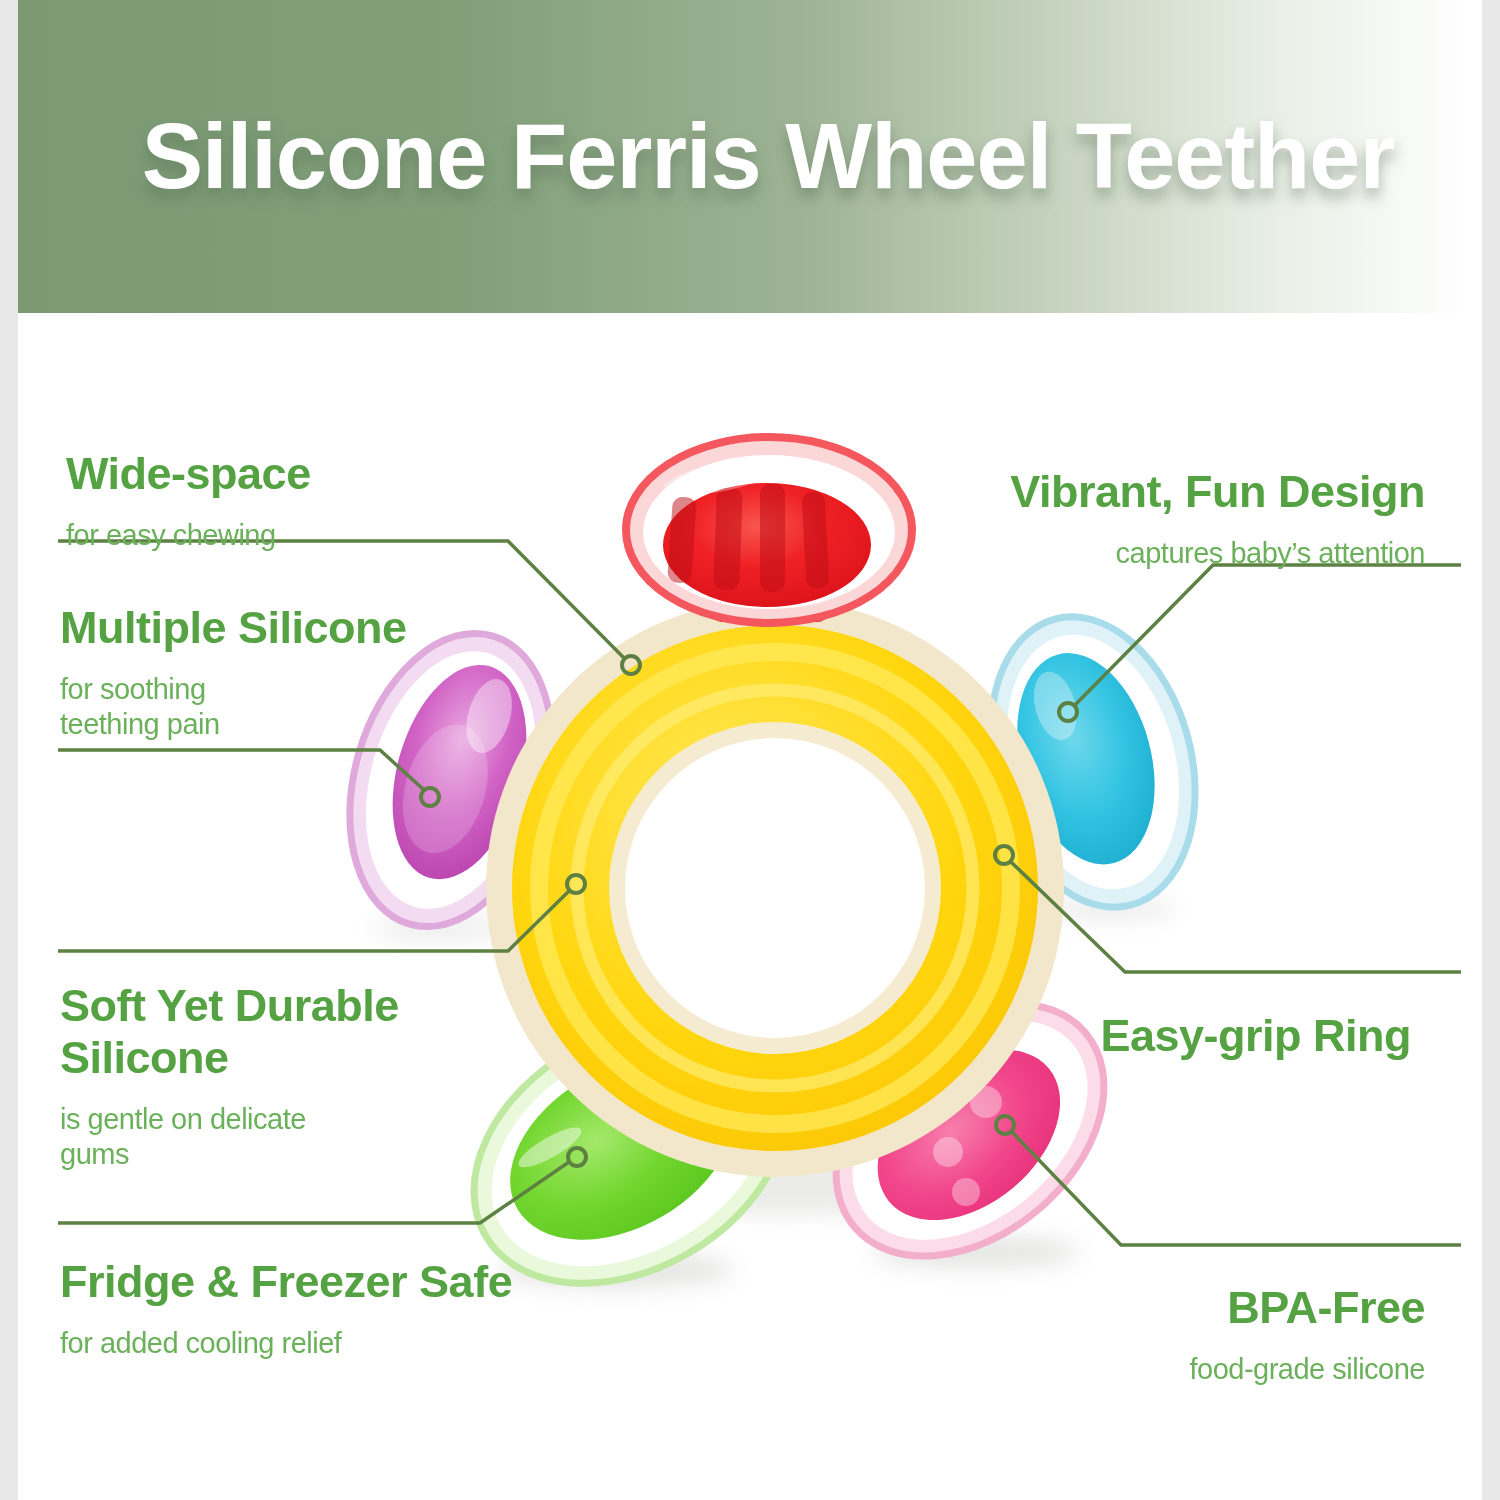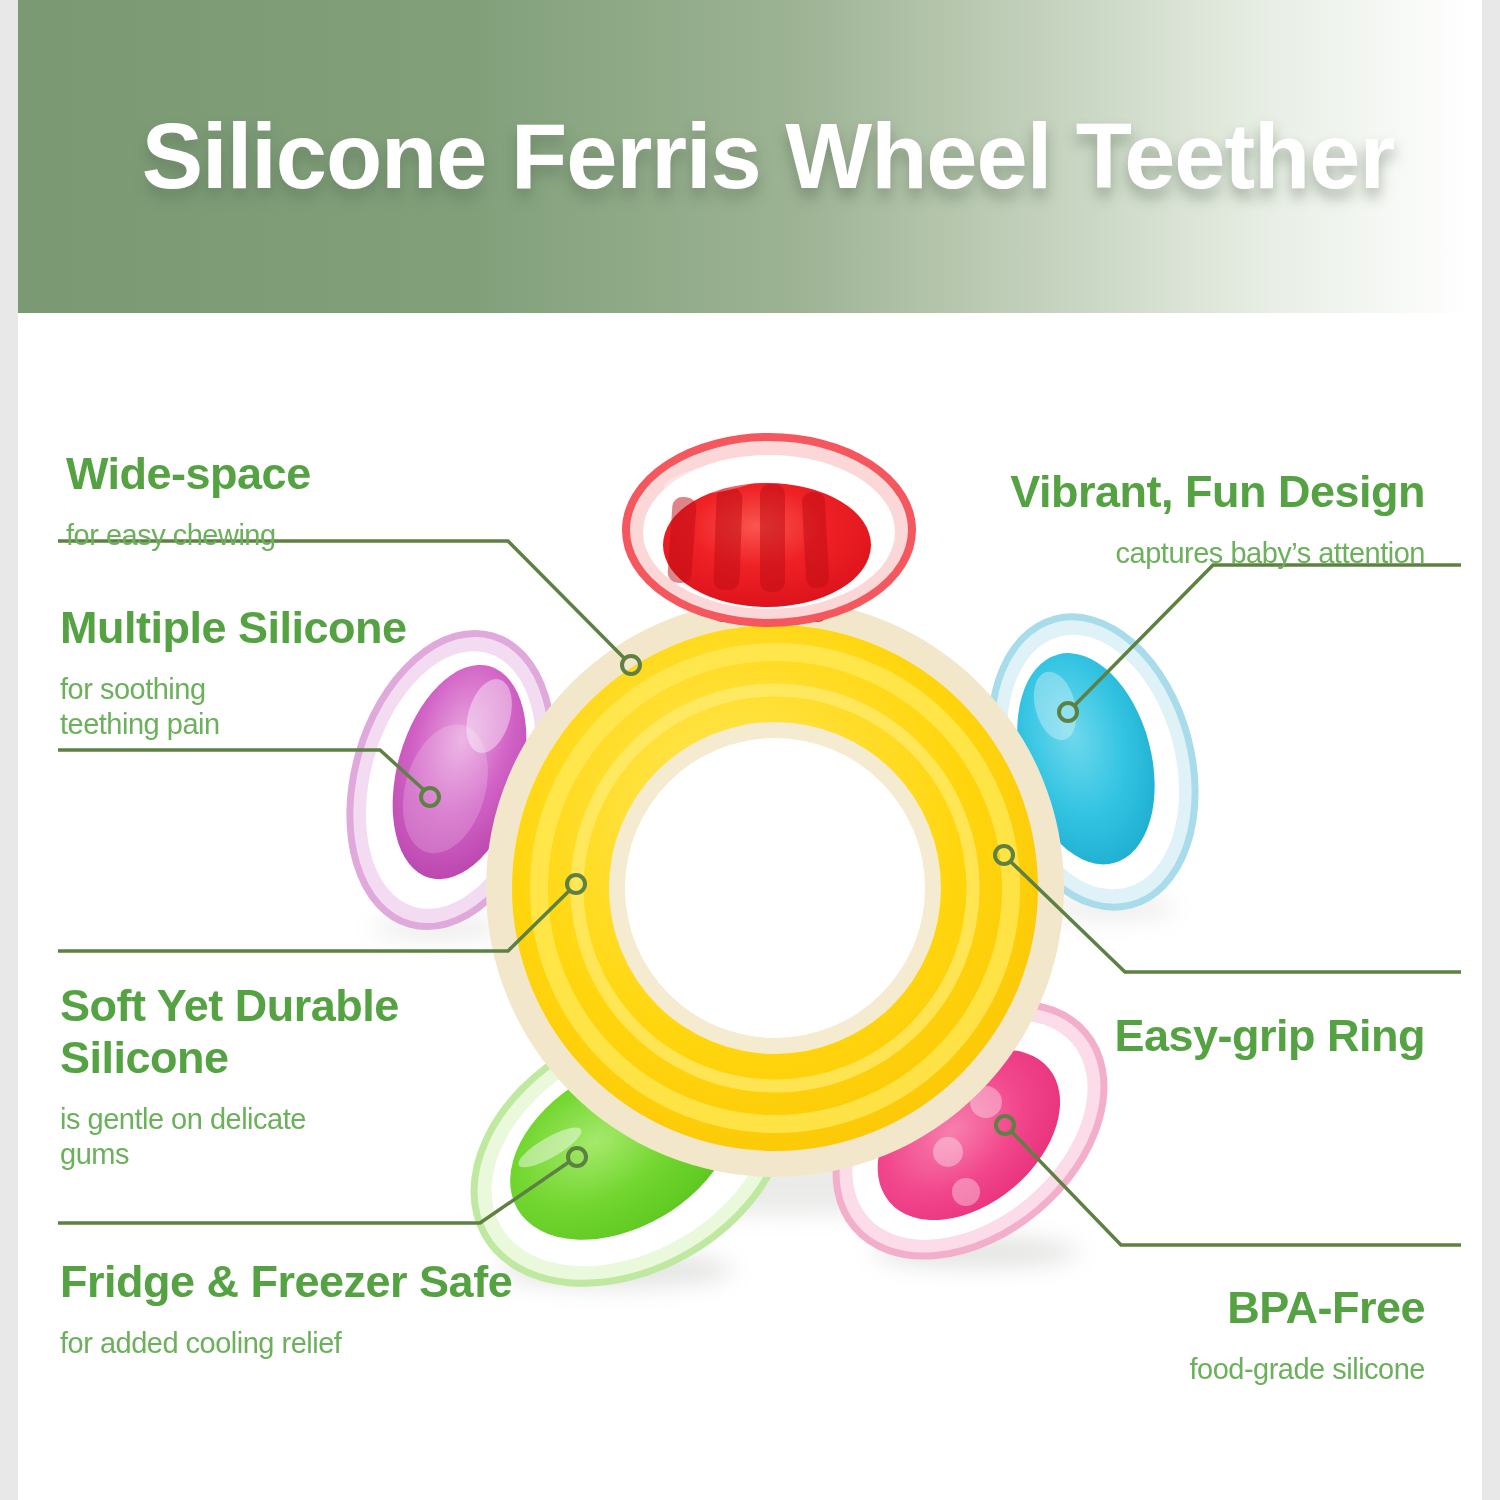--- a/index.html
+++ b/index.html
@@ -179,21 +179,21 @@
   <div class="callout left" style="left:42px;top:1238px">
     <div class="co-title">Fridge &amp; Freezer Safe</div>
     <div class="co-desc">for added cooling relief</div>
   </div>
 
   <div class="callout right" style="right:57px;top:448px">
     <div class="co-title">Vibrant, Fun Design</div>
     <div class="co-desc">captures baby’s attention</div>
   </div>
 
-  <div class="callout right" style="right:57px;top:992px">
+  <div class="callout right" style="right:71px;top:992px">
     <div class="co-title">Easy-grip Ring</div>
   </div>
 
   <div class="callout right" style="right:57px;top:1264px">
     <div class="co-title">BPA-Free</div>
     <div class="co-desc">food-grade silicone</div>
   </div>
 
 </div>
 

